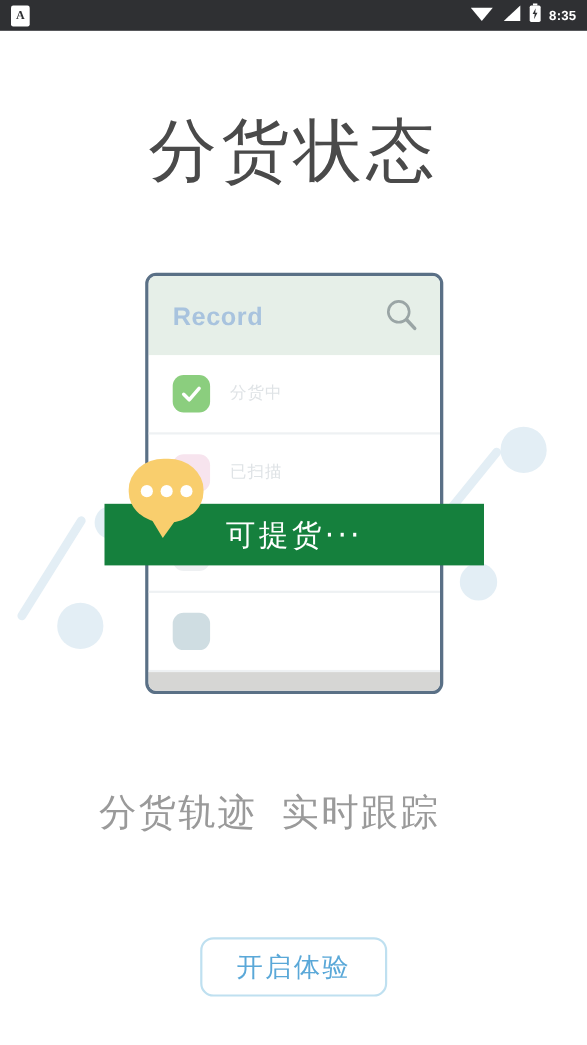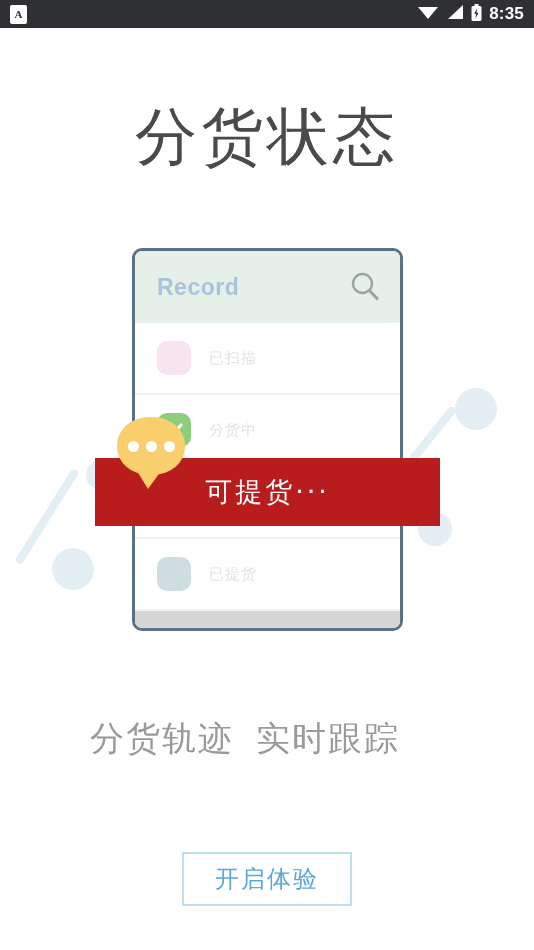--- a/index.html
+++ b/index.html
@@ -47,21 +47,21 @@
     line-height: 1;
     font-family: "Liberation Serif", serif;
   }
   .status-right {
     display: flex;
     align-items: center;
     gap: 7px;
   }
   .status-clock {
     color: #ffffff;
-    font-size: 17px;
+    font-size: 12px;
     font-weight: bold;
     letter-spacing: 0.2px;
   }
 
   
   .page-title {
     position: absolute;
     top: 95px;
     left: 0;
     width: 534px;
@@ -193,22 +193,22 @@
     height: 36px;
     background: #d6d6d4;
   }
 
   
   .banner {
     position: absolute;
     left: 95px;
     top: 458px;
     width: 345px;
-    height: 68px;
-    background: #b91c1c;
+    height: 56px;
+    background: #15803d;
     display: flex;
     align-items: center;
     justify-content: center;
   }
   .banner-text {
     color: #ffffff;
     font-size: 27px;
     letter-spacing: 3px;
     font-family: "DejaVu Sans", sans-serif;
   }
@@ -258,21 +258,21 @@
   .subtitle .gap { display: inline-block; width: 22px; }
 
   
   .cta-button {
     position: absolute;
     left: 182px;
     top: 852px;
     width: 170px;
     height: 54px;
     border: 2px solid #bfe0f0;
-    border-radius: 0;
+    border-radius: 12px;
     background: #ffffff;
     color: #5aa8d8;
     font-size: 24px;
     letter-spacing: 2px;
     display: flex;
     align-items: center;
     justify-content: center;
     box-sizing: border-box;
     cursor: pointer;
     font-family: "DejaVu Sans", sans-serif;
@@ -324,53 +324,49 @@
       <svg width="34" height="34" viewBox="0 0 34 34">
         <circle cx="14.5" cy="13.5" r="9.5" fill="none" stroke="#9aa5a5" stroke-width="2.4"></circle>
         <line x1="21.5" y1="20.5" x2="29" y2="28.5" stroke="#9aa5a5" stroke-width="3.2" stroke-linecap="round"></line>
       </svg>
     </span>
   </div>
 
   <div class="record-rows">
 
     <div class="record-row">
-      <span class="row-chip chip-pink"></span>
-      <span class="row-text">
-        <span class="row-label">已扫描</span>
-        <span class="row-line"></span>
-      </span>
-    </div>
-
-    <div class="record-row">
       <span class="row-chip chip-green chip-check">
         <svg width="22" height="22" viewBox="0 0 22 22">
           <polyline points="4,11.5 9,16.5 18,6" fill="none" stroke="#ffffff" stroke-width="3.2" stroke-linecap="round" stroke-linejoin="round"></polyline>
         </svg>
       </span>
       <span class="row-text">
         <span class="row-label">分货中</span>
         <span class="row-line"></span>
       </span>
     </div>
 
     <div class="record-row">
+      <span class="row-chip chip-pink"></span>
+      <span class="row-text">
+        <span class="row-label">已扫描</span>
+        <span class="row-line"></span>
+      </span>
+    </div>
+
+    <div class="record-row">
       <span class="row-chip" style="background:#eef0f2"></span>
       <span class="row-text">
         <span class="row-label">已发货</span>
         <span class="row-line"></span>
       </span>
     </div>
 
     <div class="record-row">
       <span class="row-chip chip-gray"></span>
-      <span class="row-text">
-        <span class="row-label">已提货</span>
-        <span class="row-line short"></span>
-      </span>
     </div>
 
   </div>
 
   <div class="card-footer"></div>
 </div>
 
 <div class="banner">
   <span class="banner-text">可提货···</span>
 </div>

